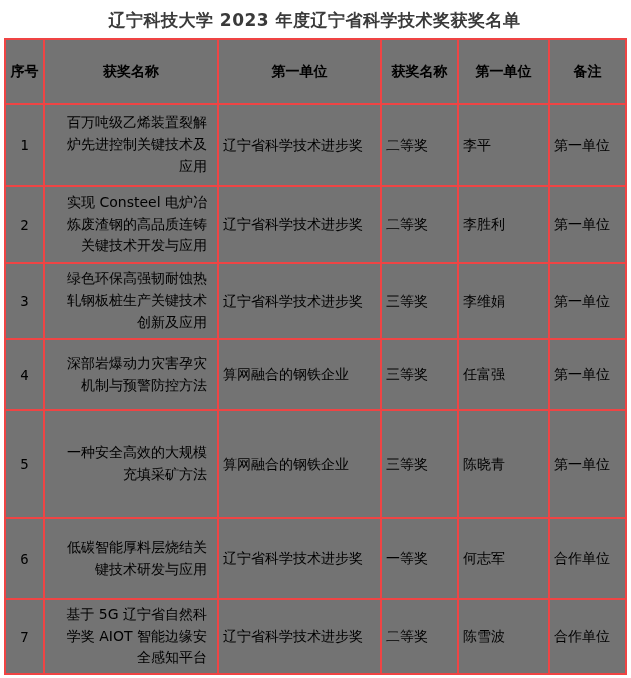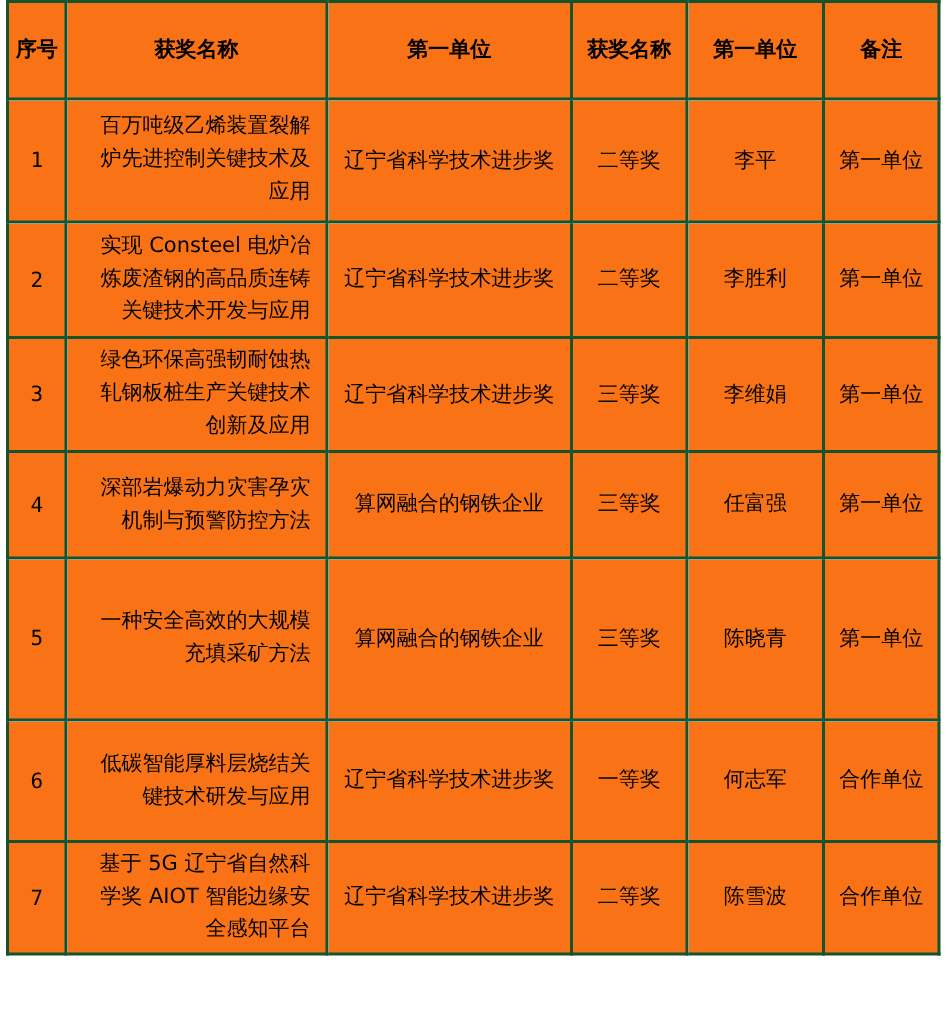--- a/index.html
+++ b/index.html
@@ -29,62 +29,62 @@
     color: #3a3a3a;
     letter-spacing: 0.5px;
   }
   table.award-table {
     border-collapse: collapse;
     table-layout: fixed;
     width: 621px;
     margin-left: 4px;
   }
   table.award-table td, table.award-table th {
-    border: 2px solid #14532d;
+    border: 2px solid #ef4444;
     font-size: 14px;
     vertical-align: middle;
     overflow: hidden;
-    background: #f97316;
+    background: #737373;
   }
   th {
     font-weight: bold;
     text-align: center;
     padding: 2px;
     line-height: 1.5;
   }
   td.c-index {
     text-align: center;
     font-family: "DejaVu Sans Mono", "Liberation Mono", monospace;
     font-size: 14px;
   }
   td.c-project {
     text-align: right;
     padding: 4px 10px;
     line-height: 1.55;
   }
   td.c-center {
-    text-align: center;
     padding: 2px 4px;
     line-height: 1.5;
   }
   
   tr.r-head { height: 65px; }
   tr.r-1 { height: 82px; }
   tr.r-2 { height: 77px; }
   tr.r-3 { height: 76px; }
   tr.r-4 { height: 71px; }
   tr.r-5 { height: 108px; }
   tr.r-6 { height: 81px; }
   tr.r-7 { height: 74px; }
 </style>
 </head>
 <body>
 
 <div class="page">
 
+  <div class="doc-title">辽宁科技大学 2023 年度辽宁省科学技术奖获奖名单</div>
 
   <table class="award-table">
     <colgroup>
       <col style="width:39px">
       <col style="width:174px">
       <col style="width:163px">
       <col style="width:77px">
       <col style="width:91px">
       <col style="width:77px">
     </colgroup>

